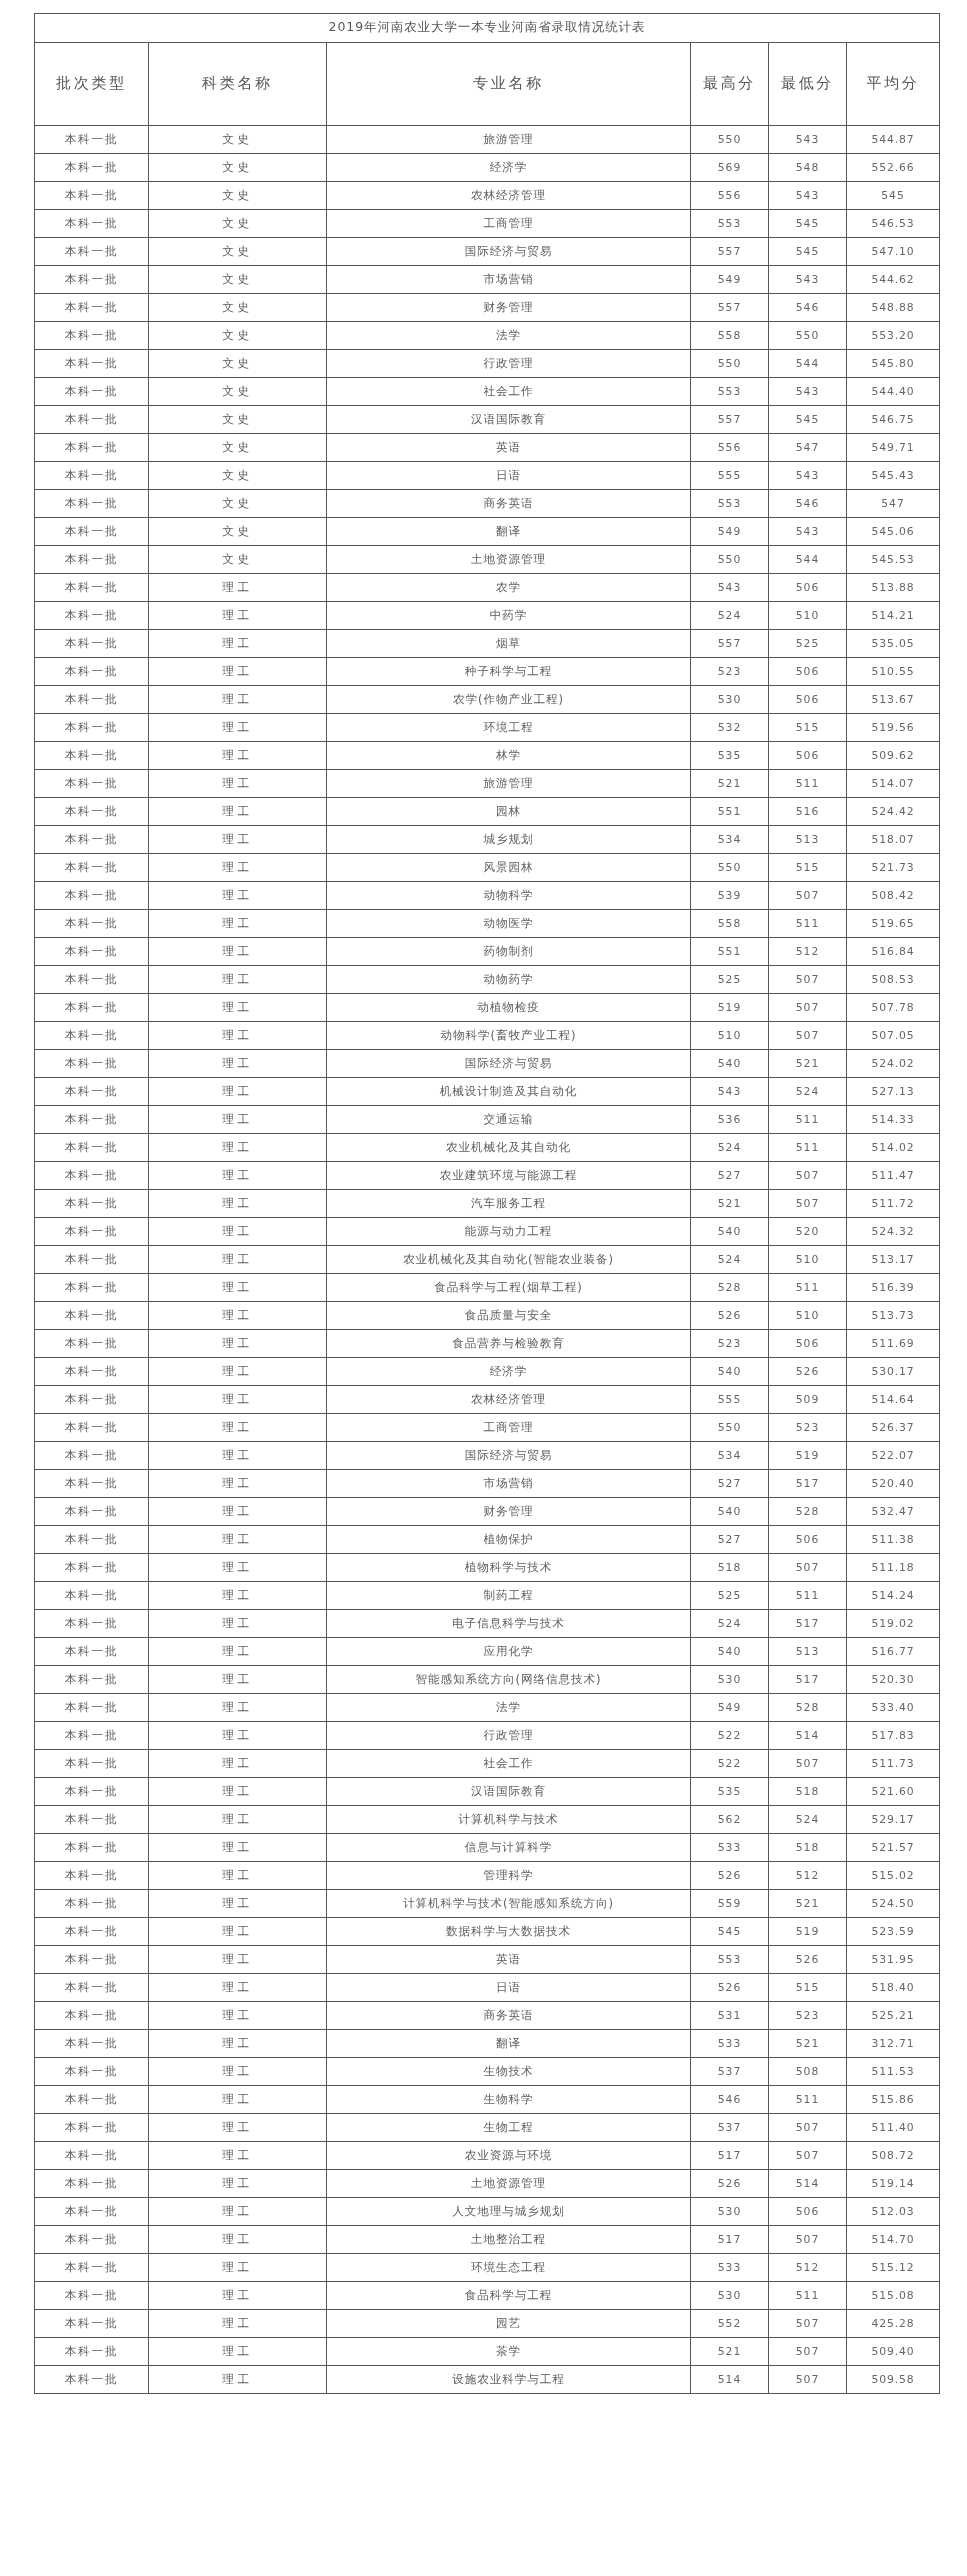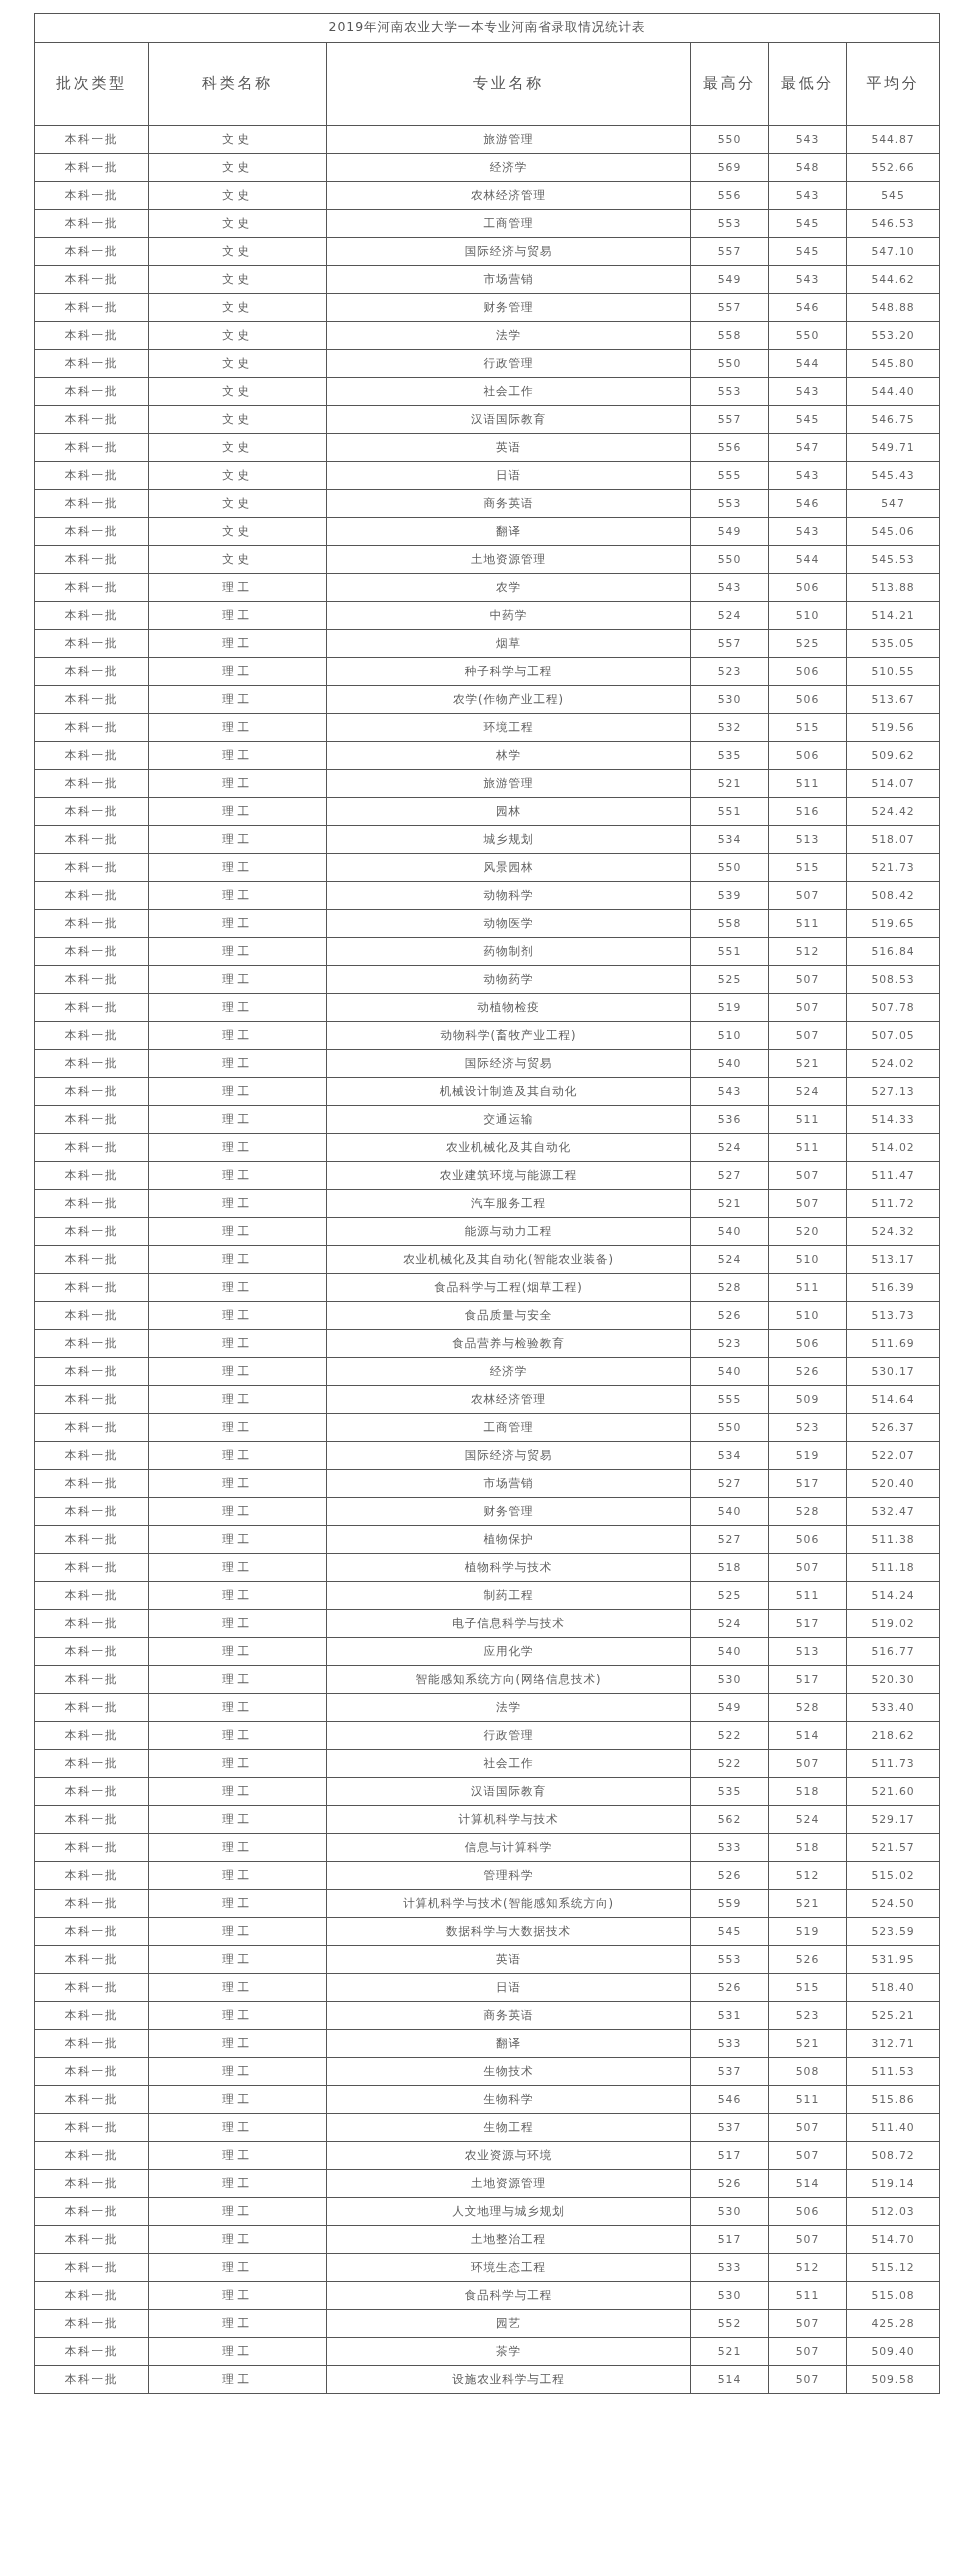--- a/index.html
+++ b/index.html
@@ -501,21 +501,21 @@
     <td class="num">549</td>
     <td class="num">528</td>
     <td class="num">533.40</td>
   </tr>
         <tr class="data-row">
     <td class="c-batch">本科一批</td>
     <td class="c-cat">理工</td>
     <td class="c-major">行政管理</td>
     <td class="num">522</td>
     <td class="num">514</td>
-    <td class="num">218.62</td>
+    <td class="num">517.83</td>
   </tr>
         <tr class="data-row">
     <td class="c-batch">本科一批</td>
     <td class="c-cat">理工</td>
     <td class="c-major">社会工作</td>
     <td class="num">522</td>
     <td class="num">507</td>
     <td class="num">511.73</td>
   </tr>
         <tr class="data-row">

